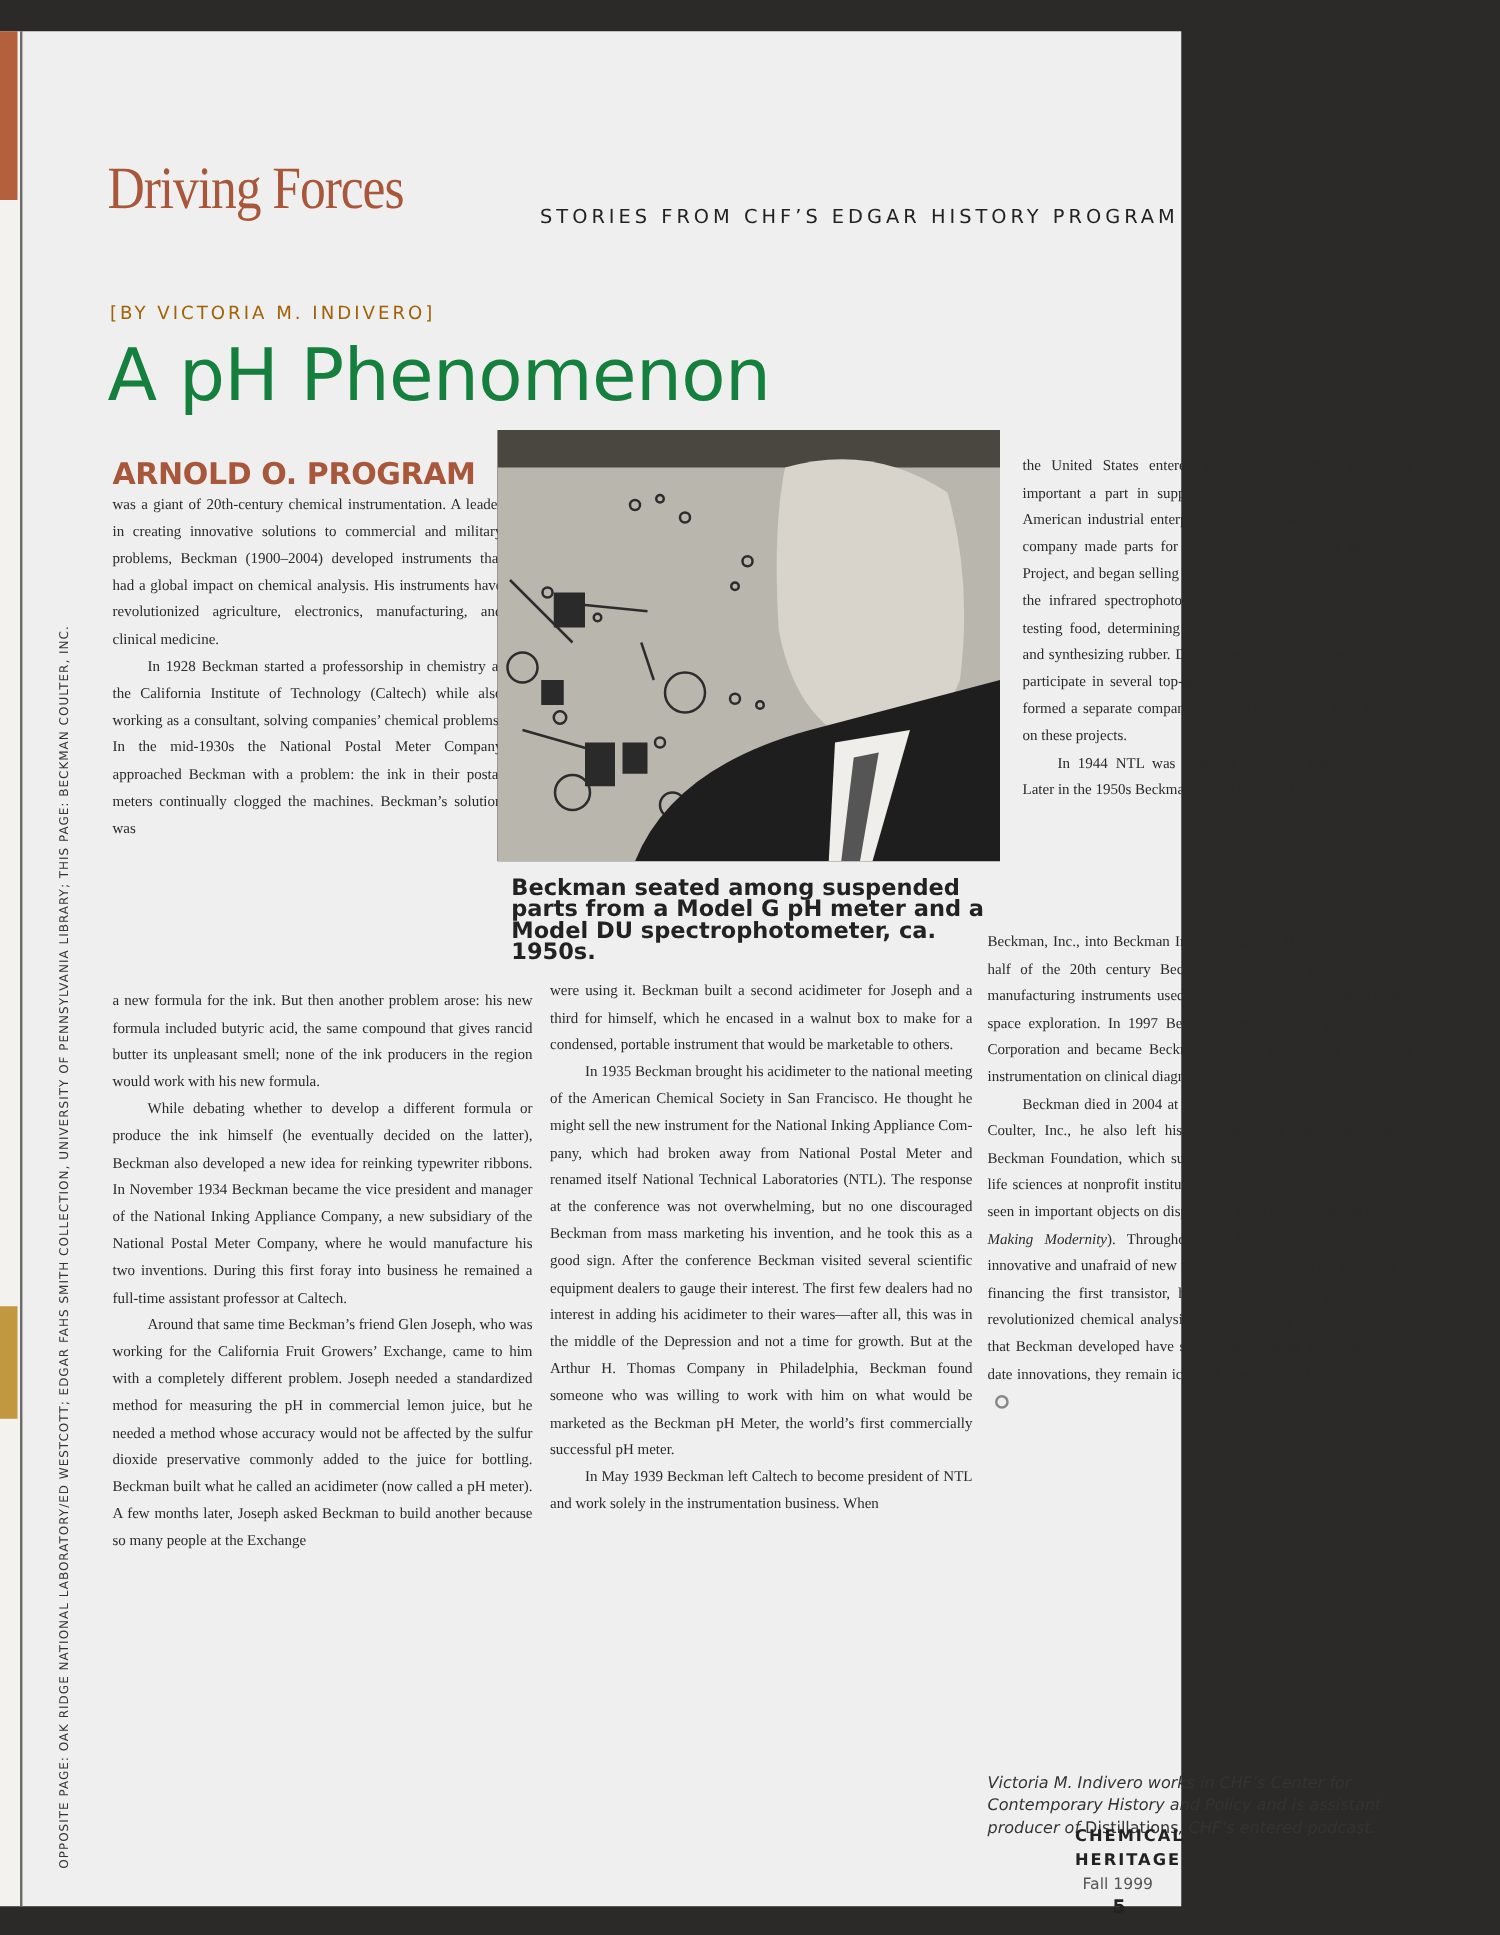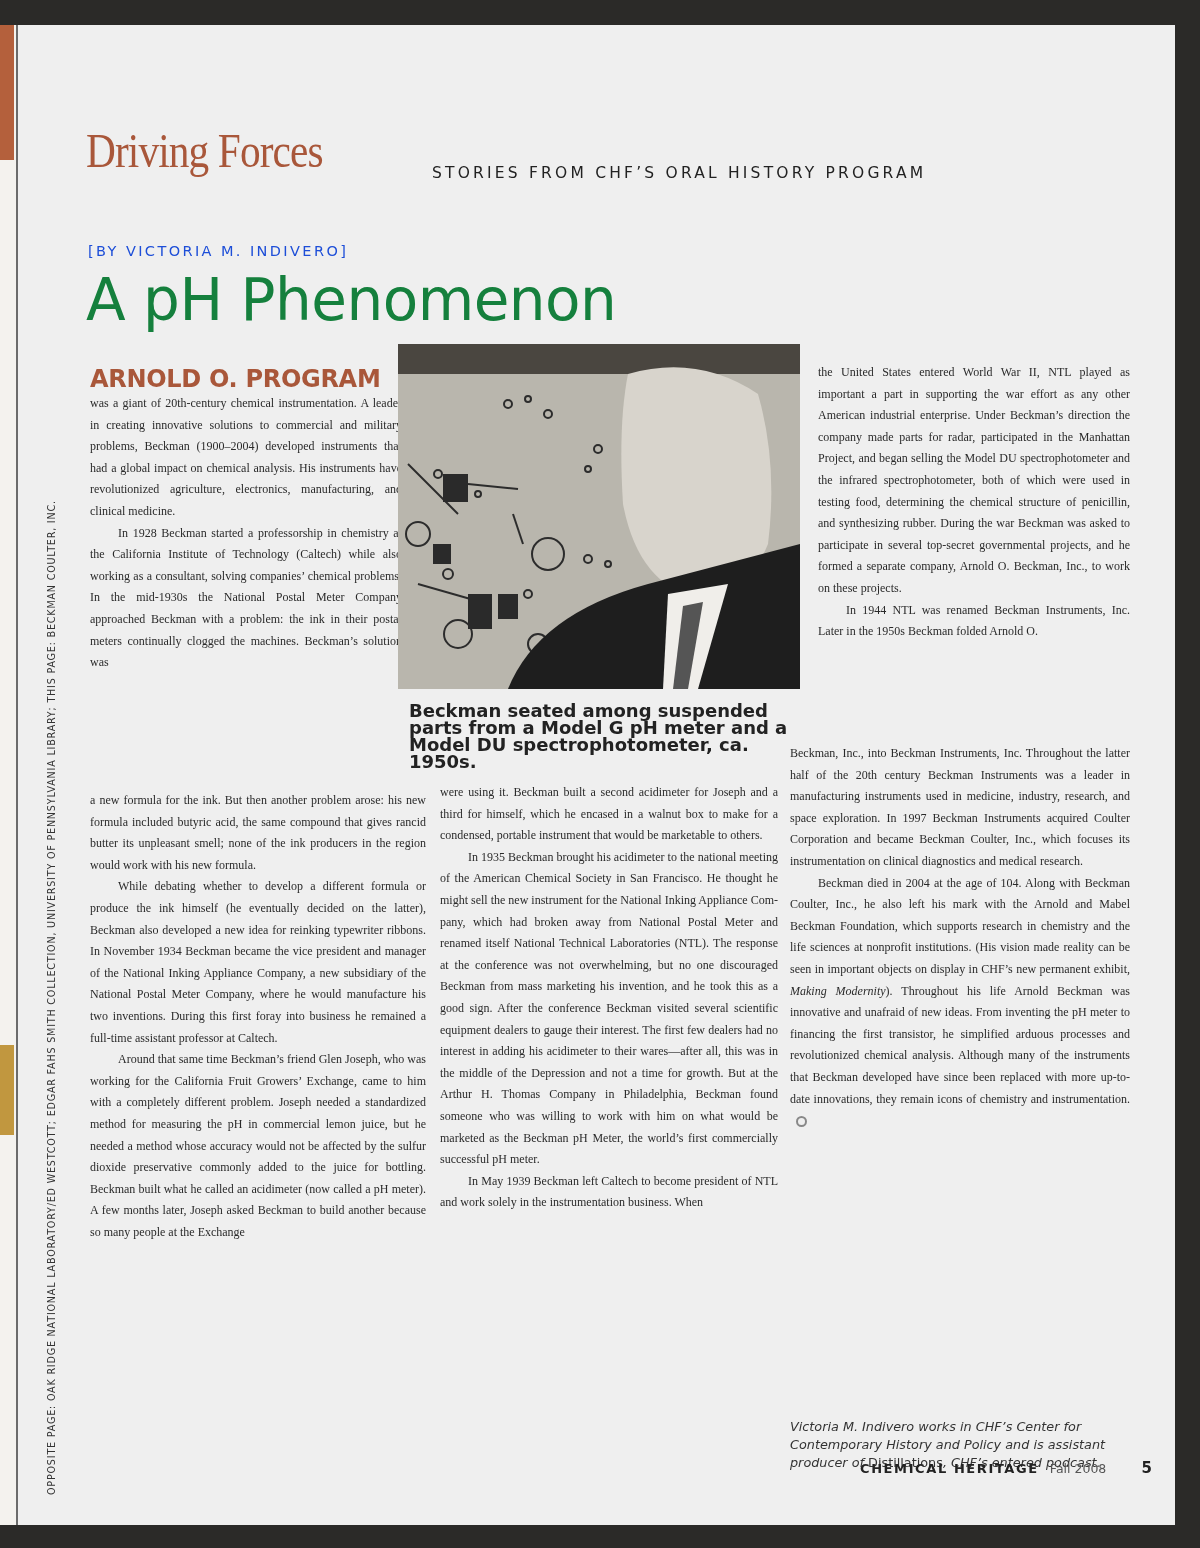--- a/index.html
+++ b/index.html
@@ -1,23 +1,23 @@
 <!DOCTYPE html>
 <html><head>
 <meta charset="utf-8">
 <style>
   html, body { margin:0; padding:0; }
   body { width:1200px; height:1548px; background:#2b2a28; position:relative; overflow:hidden; font-family:"Liberation Serif", serif; }
   .left-edge { position:absolute; left:0; top:25px; width:16px; height:1500px; background:#f4f2ee; border-right:2px solid #6b6b6b; }
   .tab-red { position:absolute; left:0; top:25px; width:14px; height:135px; background:#b4603c; }
   .tab-gold { position:absolute; left:0; top:1045px; width:14px; height:90px; background:#c1973f; }
-  .page { position:absolute; left:18px; top:25px; width:1157px; height:1500px; background:#efefef; }
+  .page { position:absolute; left:18px; top:25px; width:927px; height:1500px; background:#efefef; }
   .series { position:absolute; left:68px; top:102px; font-family:"Liberation Serif", serif; font-size:48px; color:#a9573a; letter-spacing:-1px; line-height:1; transform:scaleX(0.86); transform-origin:left; }
   .series-sub { position:absolute; left:414px; top:139px; font-family:"DejaVu Sans", sans-serif; font-size:15.5px; letter-spacing:3.2px; color:#222; }
-  .byline { position:absolute; left:70px; top:218px; font-family:"DejaVu Sans", sans-serif; font-size:14.5px; letter-spacing:2.4px; color:#1d4ed8; }
+  .byline { position:absolute; left:70px; top:218px; font-family:"DejaVu Sans", sans-serif; font-size:14.5px; letter-spacing:2.4px; color:#a16207; }
   .title { position:absolute; left:68px; top:246px; font-family:"DejaVu Sans", sans-serif; font-size:58px; color:#15803d; letter-spacing:-0.5px; line-height:1; }
   .lead-name { position:absolute; left:72px; top:340px; font-family:"DejaVu Sans", sans-serif; font-weight:bold; font-size:24px; color:#a9573a; letter-spacing:-0.3px; }
   .col { position:absolute; font-size:12px; line-height:21.6px; color:#2a2a2a; text-align:justify; hyphens:manual; }
   .col p { margin:0; text-indent:28px; }
   .col p.noind { text-indent:0; }
   .col1 { left:72px; top:368px; width:312px; }
   .col1-wide { left:72px; top:765px; width:336px; }
   .col2 { left:422px; top:757px; width:338px; }
   .col3 { left:800px; top:337px; width:312px; }
   .col3-wide { left:772px; top:718px; width:340px; }
@@ -34,21 +34,21 @@
 </style>
 </head>
 <body>
 
 <div class="left-edge"></div>
 <div class="tab-red"></div>
 <div class="tab-gold"></div>
 
 <div class="page">
   <div class="series">Driving Forces</div>
-  <div class="series-sub">STORIES FROM CHF’S ORAL HISTORY PROGRAM</div>
+  <div class="series-sub">STORIES FROM CHF’S EDGAR HISTORY PROGRAM</div>
   <div class="byline">[BY VICTORIA M. INDIVERO]</div>
   <div class="title">A pH Phenomenon</div>
 
   <div class="lead-name">ARNOLD O. PROGRAM</div>
 
   <div class="col col1">
     <p class="noind">was a giant of 20th-century chemical instrumentation. A leader in creating innovative solutions to commercial and military problems, Beckman (1900–2004) developed instruments that had a global impact on chemical analysis. His instruments have revolu­tionized agriculture, electronics, man­ufacturing, and clinical medicine.</p>
     <p>In 1928 Beckman started a profes­sorship in chemistry at the California Institute of Technology (Caltech) while also working as a consultant, solving companies’ chemical prob­lems. In the mid-1930s the National Postal Meter Company approached Beckman with a problem: the ink in their postal meters continually clogged the machines. Beckman’s solution was</p>
   </div>
 
@@ -112,18 +112,18 @@
     <p class="noind">Beckman, Inc., into Beckman Instruments, Inc. Throughout the latter half of the 20th century Beckman Instruments was a leader in manufacturing instruments used in medicine, industry, research, and space ex­ploration. In 1997 Beckman Instruments acquired Coulter Corporation and became Beckman Coulter, Inc., which focuses its instrumentation on clinical diagnostics and medical research.</p>
     <p><span>Beckman died in 2004 at the age of 104. Along with Beckman Coulter, Inc., he also left his mark with the Arnold and Ma­bel Beckman Foundation, which supports research in chemistry and the life sciences at nonprofit institutions. (His vision made reality can be seen in important objects on display in CHF’s new permanent exhibit,</span> <em>Making Modernity</em><span>). Throughout his life Arnold Beckman was innovative and un­afraid of new ideas. From inventing the pH meter to financing the first transistor, he simplified arduous processes and revolu­tionized chemical analysis. Although many of the instruments that Beckman developed have since been replaced with more up-to-date innovations, they remain icons of chemistry and instrument­ation.</span><span class="endmark"></span></p>
   </div>
 
   <div class="bio">
     <span>Victoria M. Indivero works in CHF’s Center for Contemporary History and Policy and is assistant producer of </span><span class="roman">Distillations</span><span>, CHF’s entered podcast.</span>
   </div>
 
   <div class="footer">
     <span class="mag">CHEMICAL HERITAGE</span>
-    <span class="issue">Fall 2008</span>
+    <span class="issue">Fall 1999</span>
     <span class="pgnum">5</span>
   </div>
 
   <div class="credit">OPPOSITE PAGE: OAK RIDGE NATIONAL LABORATORY/ED WESTCOTT; EDGAR FAHS SMITH COLLECTION, UNIVERSITY OF PENNSYLVANIA LIBRARY; THIS PAGE: BECKMAN COULTER, INC.</div>
 </div>
 
 </body></html>

